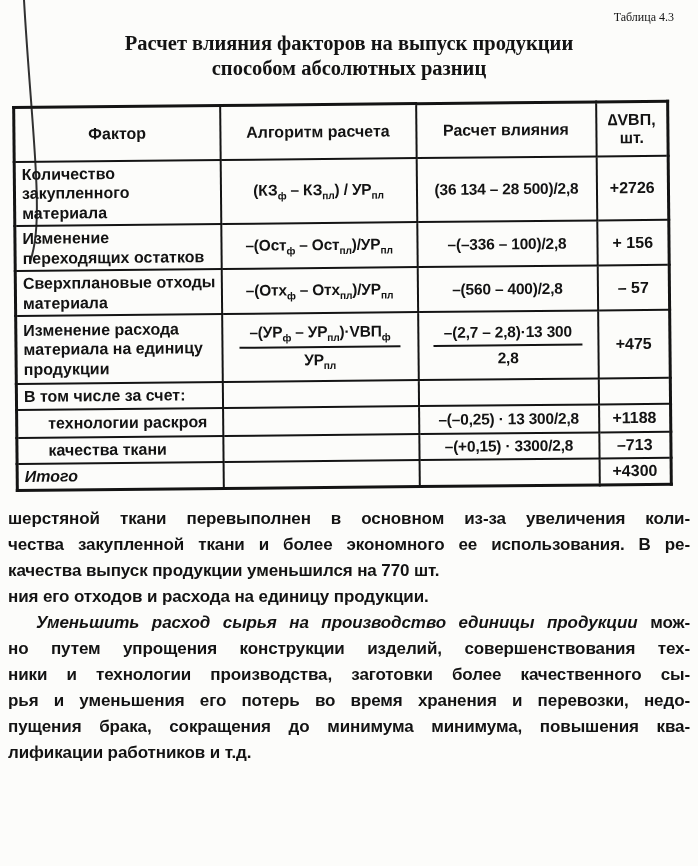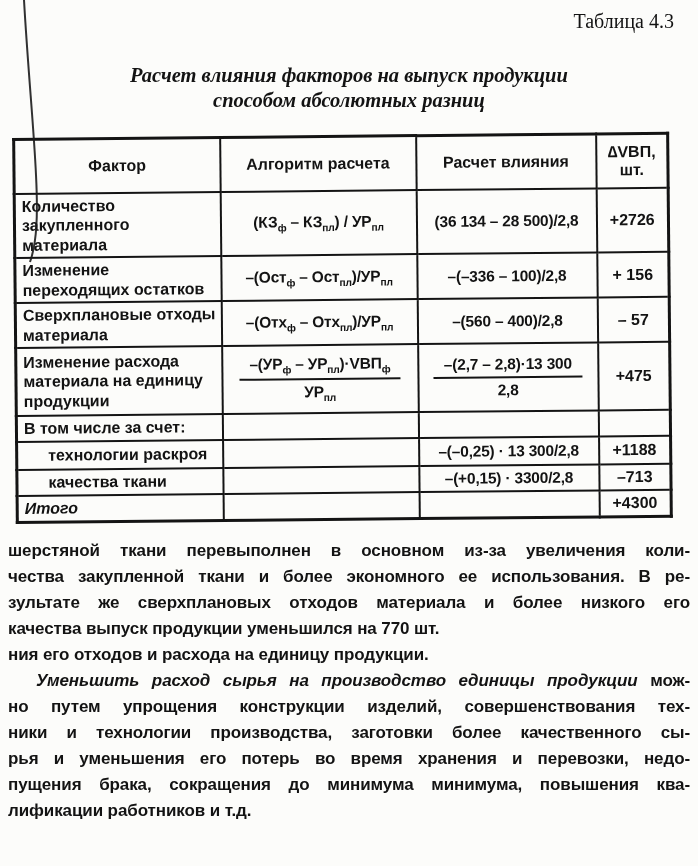--- a/index.html
+++ b/index.html
@@ -5,26 +5,26 @@
   html,body { margin:0; padding:0; }
   body {
     width:698px; height:866px; position:relative; overflow:hidden;
     background:#fcfcfa; color:#131313;
     font-family:"Liberation Sans", sans-serif;
   }
   .scan-artifact { position:absolute; top:0; left:0; z-index:5; pointer-events:none; }
 
   .table-label {
     text-align:right; padding:10px 24px 0 0;
-    font-family:"Liberation Serif", serif; font-size:20px;
+    font-family:"Liberation Serif", serif; font-size:12px;
   }
   .heading {
-    margin-top:30px; text-align:center;
+    margin-top:6px; text-align:center;
     font-family:"Liberation Serif", serif;
-    font-style:italic; font-weight:bold;
+    font-weight:bold;
     font-size:20.5px; line-height:25px;
   }
 
   .table-wrap { margin:25px 0 0 14px; width:656px;
     transform:rotate(-0.55deg); transform-origin:0 50%; }
   table { border-collapse:collapse; width:100%; table-layout:fixed;
     font-size:16px; font-weight:bold; border:3px solid #141414; }
   th, td { border:2px solid #141414; }
   thead tr { height:54px; }
   th { font-size:16px; padding:2px; text-align:center; vertical-align:middle; font-weight:bold; }
@@ -142,21 +142,20 @@
           <td class="c-res">+4300</td>
         </tr>
       </tbody>
   </table>
 </div>
 
 <div class="body-text">
     <div class="para">
       <div class="line">шерстяной ткани перевыполнен в основном из-за увеличения коли-</div>
       <div class="line">чества закупленной ткани и более экономного ее использования. В ре-</div>
-      <div class="line">зультате же сверхплановых отходов материала и более низкого его</div>
       <div class="line last">качества выпуск продукции уменьшился на 770 шт.</div>
     </div>
     <div class="para">
       <div class="line last">ния его отходов и расхода на единицу продукции.</div>
     </div>
     <div class="para">
       <div class="line first"><i>Уменьшить расход сырья на производство единицы продукции</i><span> мож-</span></div>
       <div class="line">но путем упрощения конструкции изделий, совершенствования тех-</div>
       <div class="line">ники и технологии производства, заготовки более качественного сы-</div>
       <div class="line">рья и уменьшения его потерь во время хранения и перевозки, недо-</div>

